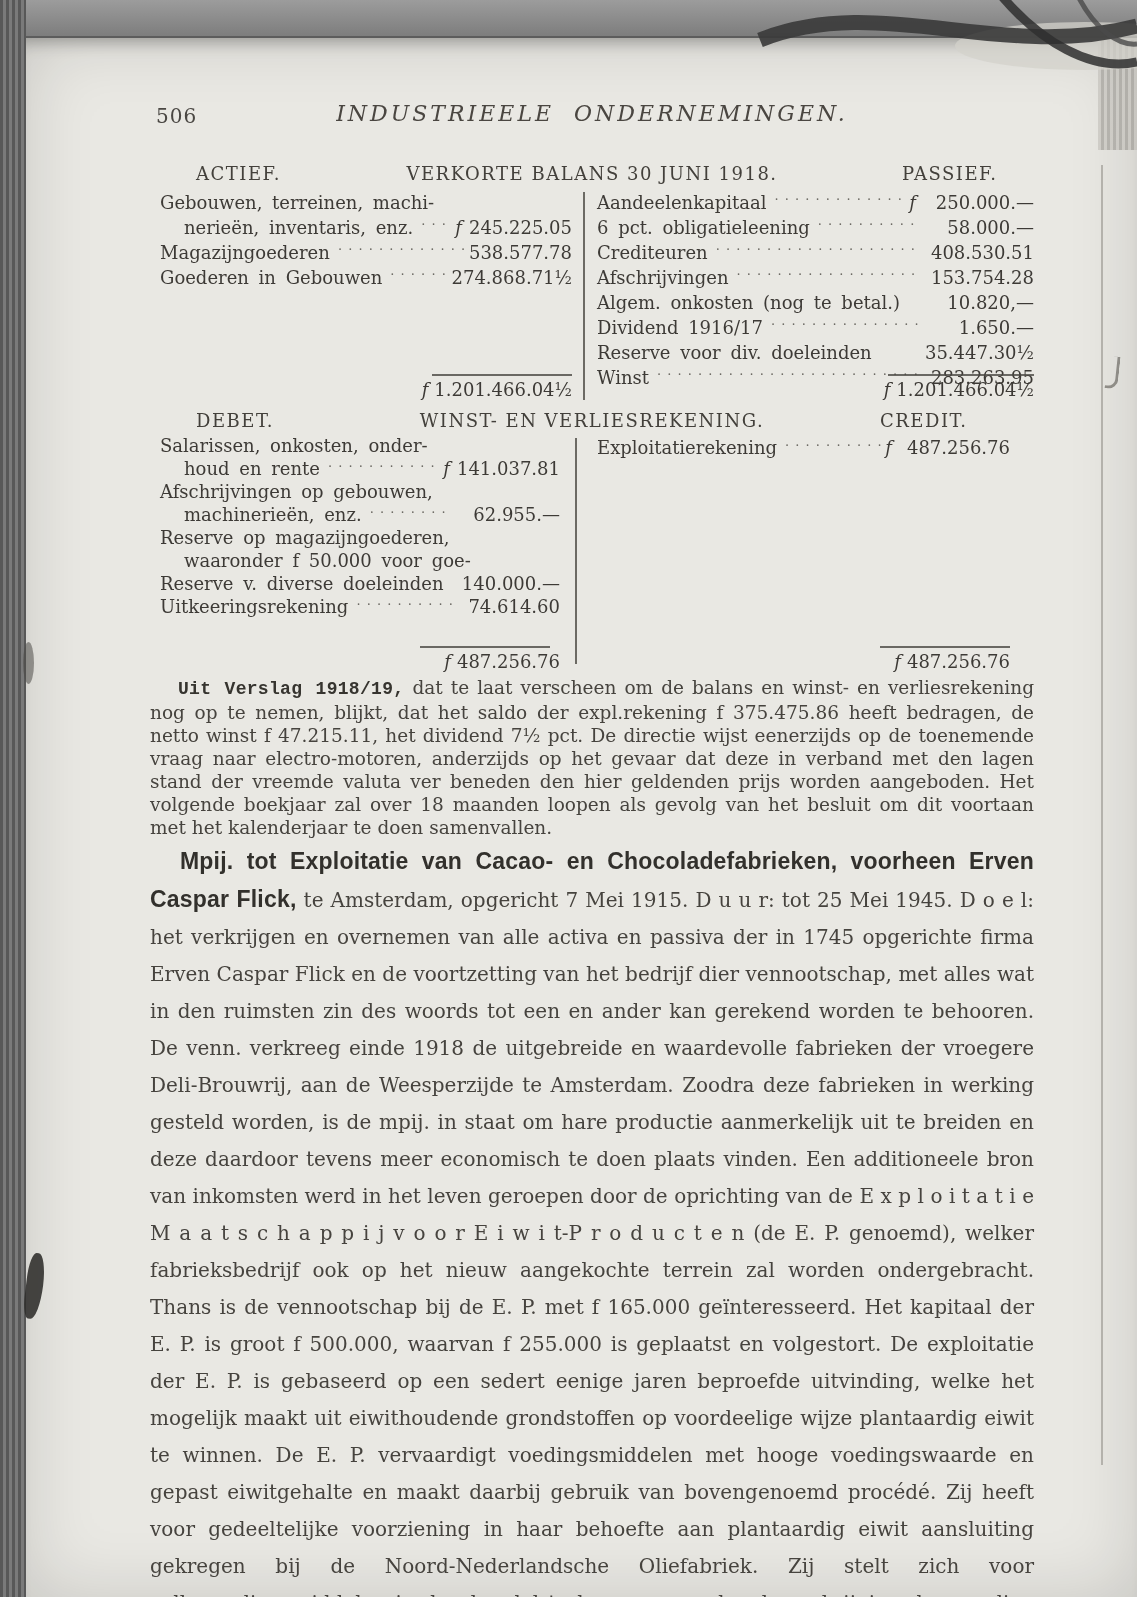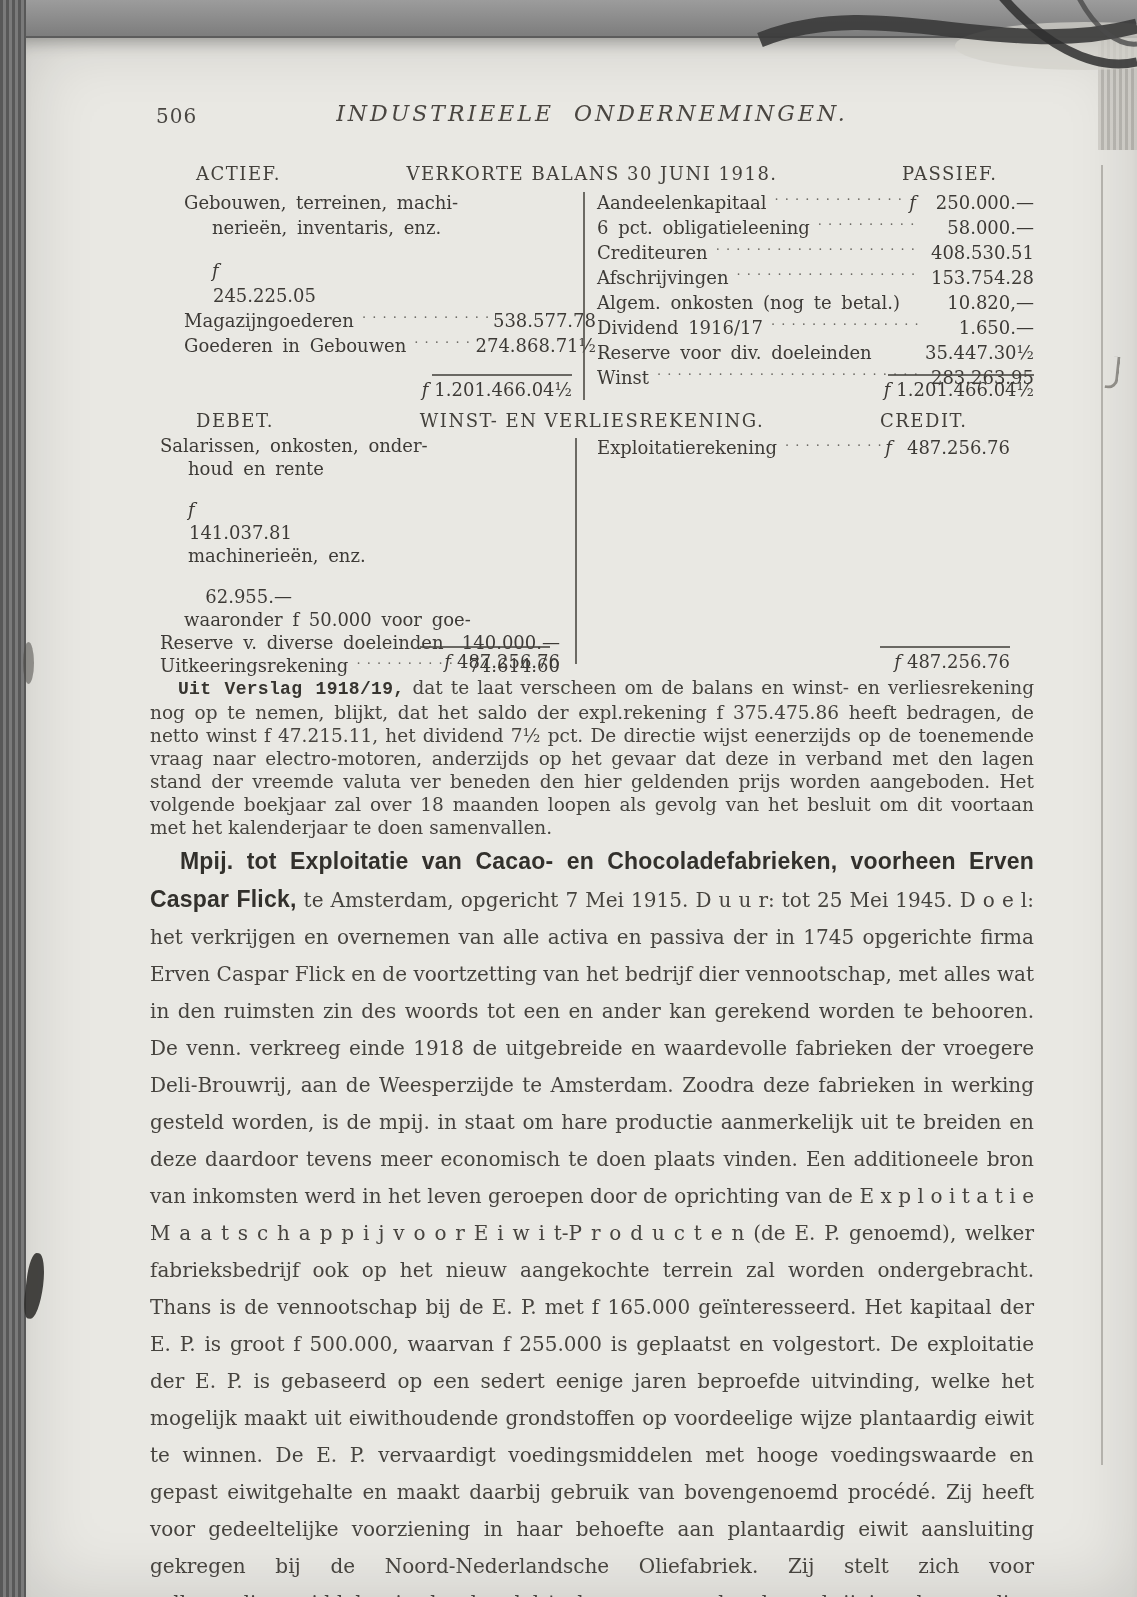--- a/index.html
+++ b/index.html
@@ -39,22 +39,22 @@
   .leaders::before{content:". . . . . . . . . . . . . . . . . . . . . . . . . . . . . . . . . . . .";
         position:absolute;left:4px;bottom:1px;white-space:nowrap;color:#55524c;
         font-size:13px;letter-spacing:1px;opacity:.85;}
   .nolead .leaders::before{content:"";}
   .cur{font-style:italic;padding-right:6px;}
   .amt{text-align:right;white-space:nowrap;}
   .bal-l .amt{min-width:104px;}
   .bal-r .amt{min-width:112px;}
   .pl-l .amt{min-width:104px;}
   .pl-r .amt{min-width:112px;}
-  .ind{padding-left:24px;flex-direction:column;}
-  .bal-l{left:160px;top:190px;width:412px;line-height:25px;margin-left:24px;}
+  .ind{padding-left:24px;}
+  .bal-l{left:160px;top:190px;width:412px;line-height:25px;}
   .bal-r{left:597px;top:190px;width:437px;line-height:25px;}
   .vrule{width:2px;background:#56534d;opacity:.85;}
   .bal-div{left:583px;top:192px;height:208px;}
   .hrule{border-top:2px solid #4a4742;opacity:.8;}
   .total{display:flex;justify-content:flex-end;align-items:baseline;font-size:18px;color:#3d3a36;}
   .pl-l{left:160px;top:434px;width:400px;line-height:23px;}
   .pl-r{left:597px;top:436px;width:413px;line-height:23px;}
   .pl-div{left:575px;top:438px;height:226px;}
 
   .para{color:#46433e;text-align:justify;}
@@ -177,27 +177,29 @@
     <div>
       <div class="lbl">Salarissen, onkosten, onder-</div>
       <div class="trow ind">
         <span class="lbl">houd en rente</span>
         <span class="leaders"></span>
         <span class="cur">f</span>
         <span class="amt">141.037.81</span>
       </div>
     </div>
     <div>
+      <div class="lbl">Afschrijvingen op gebouwen,</div>
       <div class="trow ind">
         <span class="lbl">machinerieën, enz.</span>
         <span class="leaders"></span>
         <span class="amt">62.955.—</span>
       </div>
     </div>
     <div>
+      <div class="lbl">Reserve op magazijngoederen,</div>
       <div class="lbl ind">waaronder f 50.000 voor goe-</div>
     </div>
     <div class="trow nolead">
       <span class="lbl">Reserve v. diverse doeleinden</span>
       <span class="leaders"></span>
       <span class="amt">140.000.—</span>
     </div>
     <div class="trow">
       <span class="lbl">Uitkeeringsrekening</span>
       <span class="leaders"></span>

